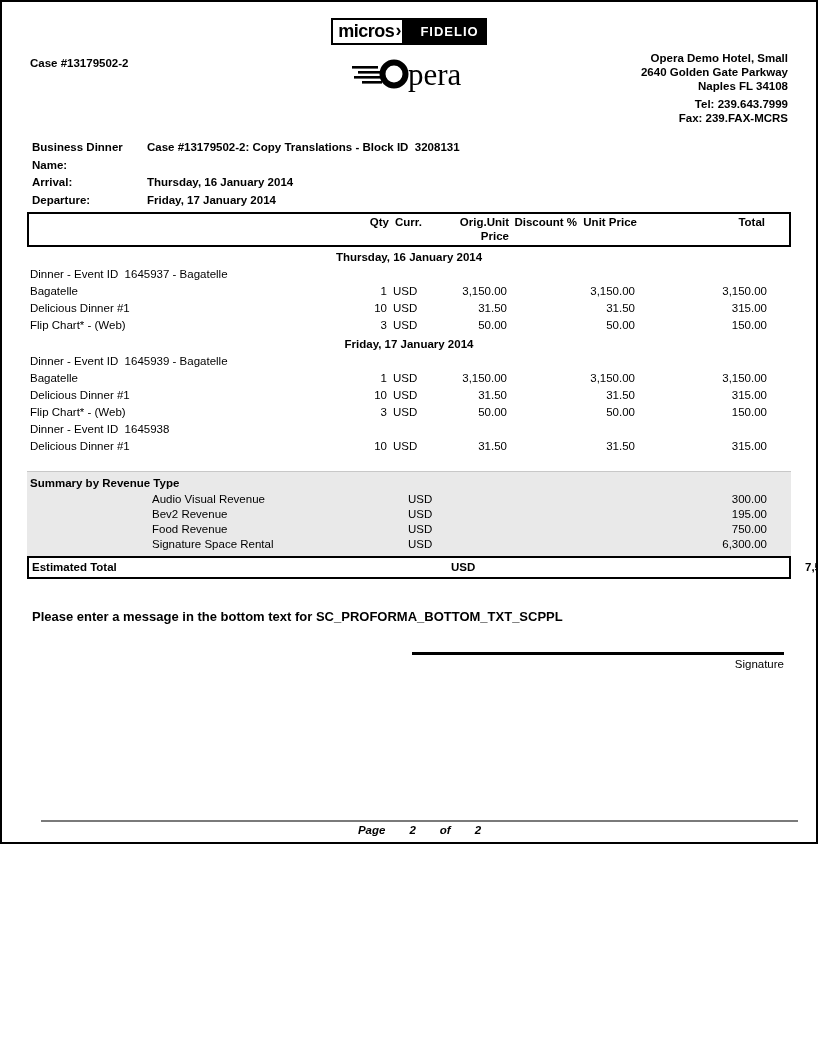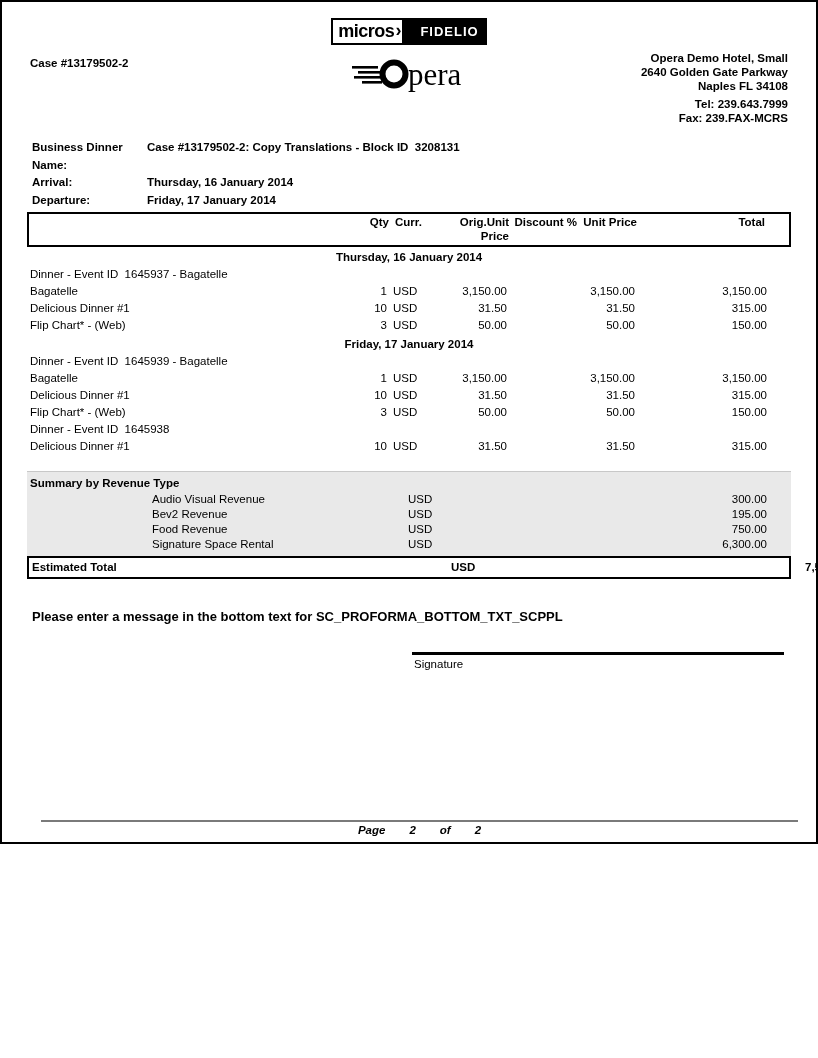--- a/index.html
+++ b/index.html
@@ -76,21 +76,21 @@
     font-weight: bold;
     padding: 2px 0;
     line-height: 15px;
     background: #fff;
     gap: 28px;
   }
   
   .bottom-message { margin: 30px 8px 0 30px; font-size: 13px; font-weight: bold; }
   .signature-block { margin: 28px 0 0 410px; width: 372px; }
   .signature-line { border-top: 3px solid #000; }
-  .signature-label { font-size: 11.5px; margin-top: 3px; padding-left: 2px; }
+  .signature-label { font-size: 11.5px; margin-top: 3px; padding-left: 2px; text-align: right; }
   
   .footer { position: absolute; left: 39px; width: 757px; bottom: 6px; }
   .footer-line { border-top: 2px solid #7a7a7a; }
   .footer-text {
     display: flex; justify-content: center; gap: 24px;
     font-size: 11.5px; font-weight: bold; font-style: italic;
     margin-top: 2px;
   }
 </style>
 </head>

